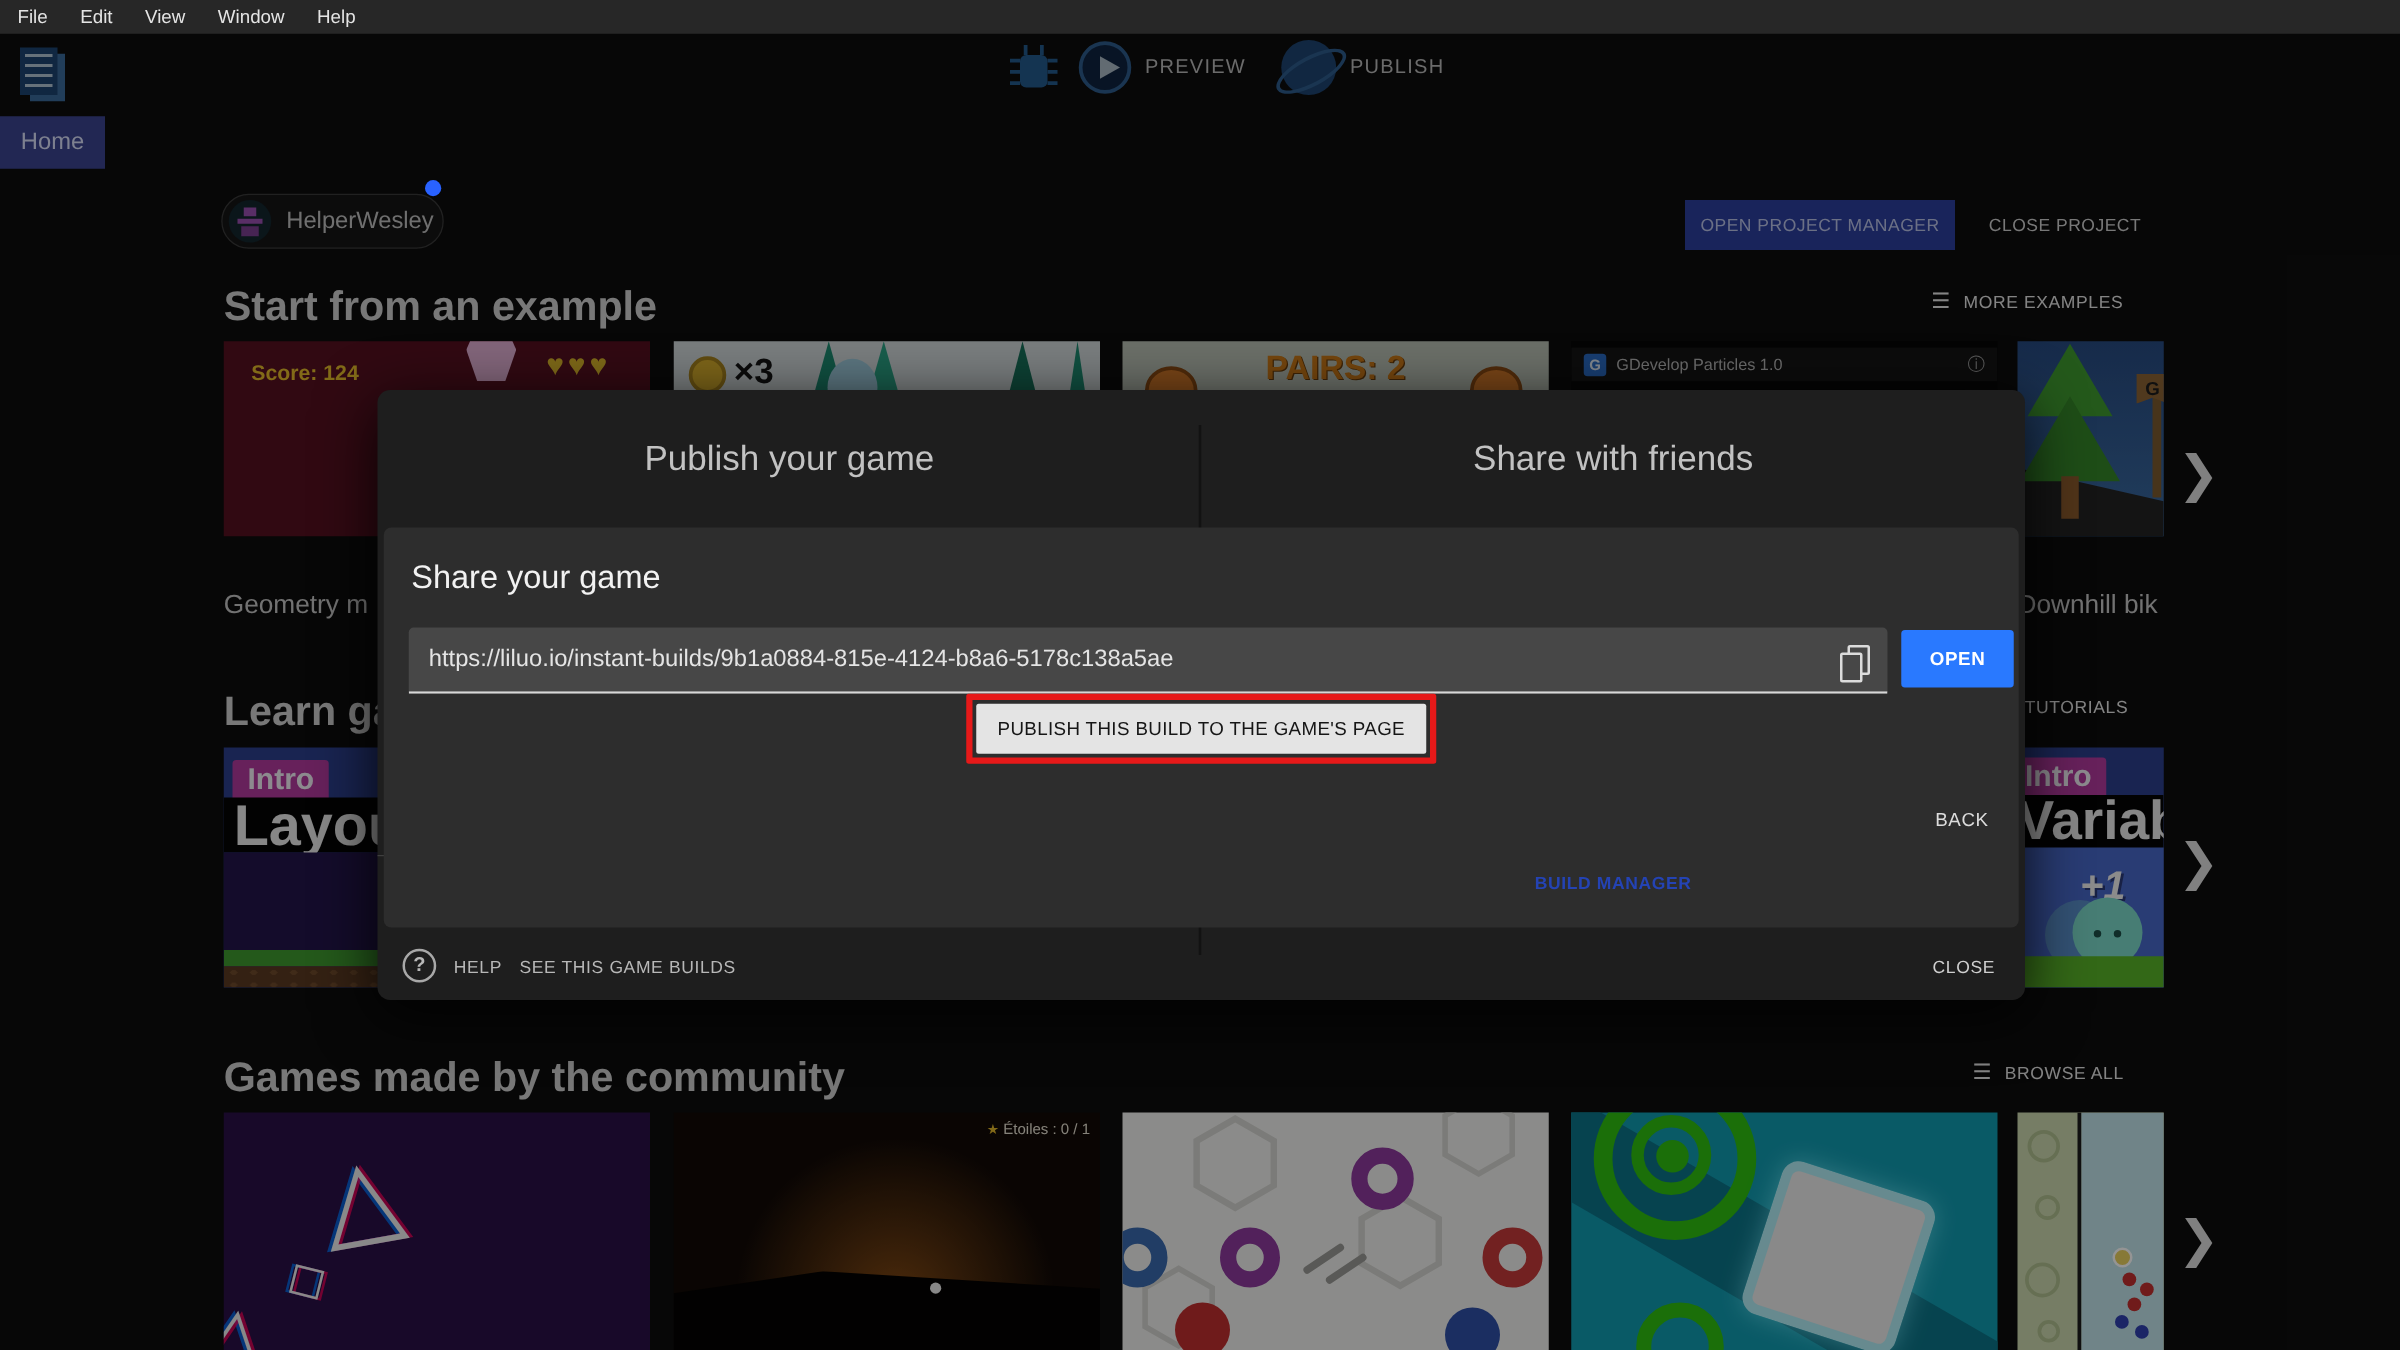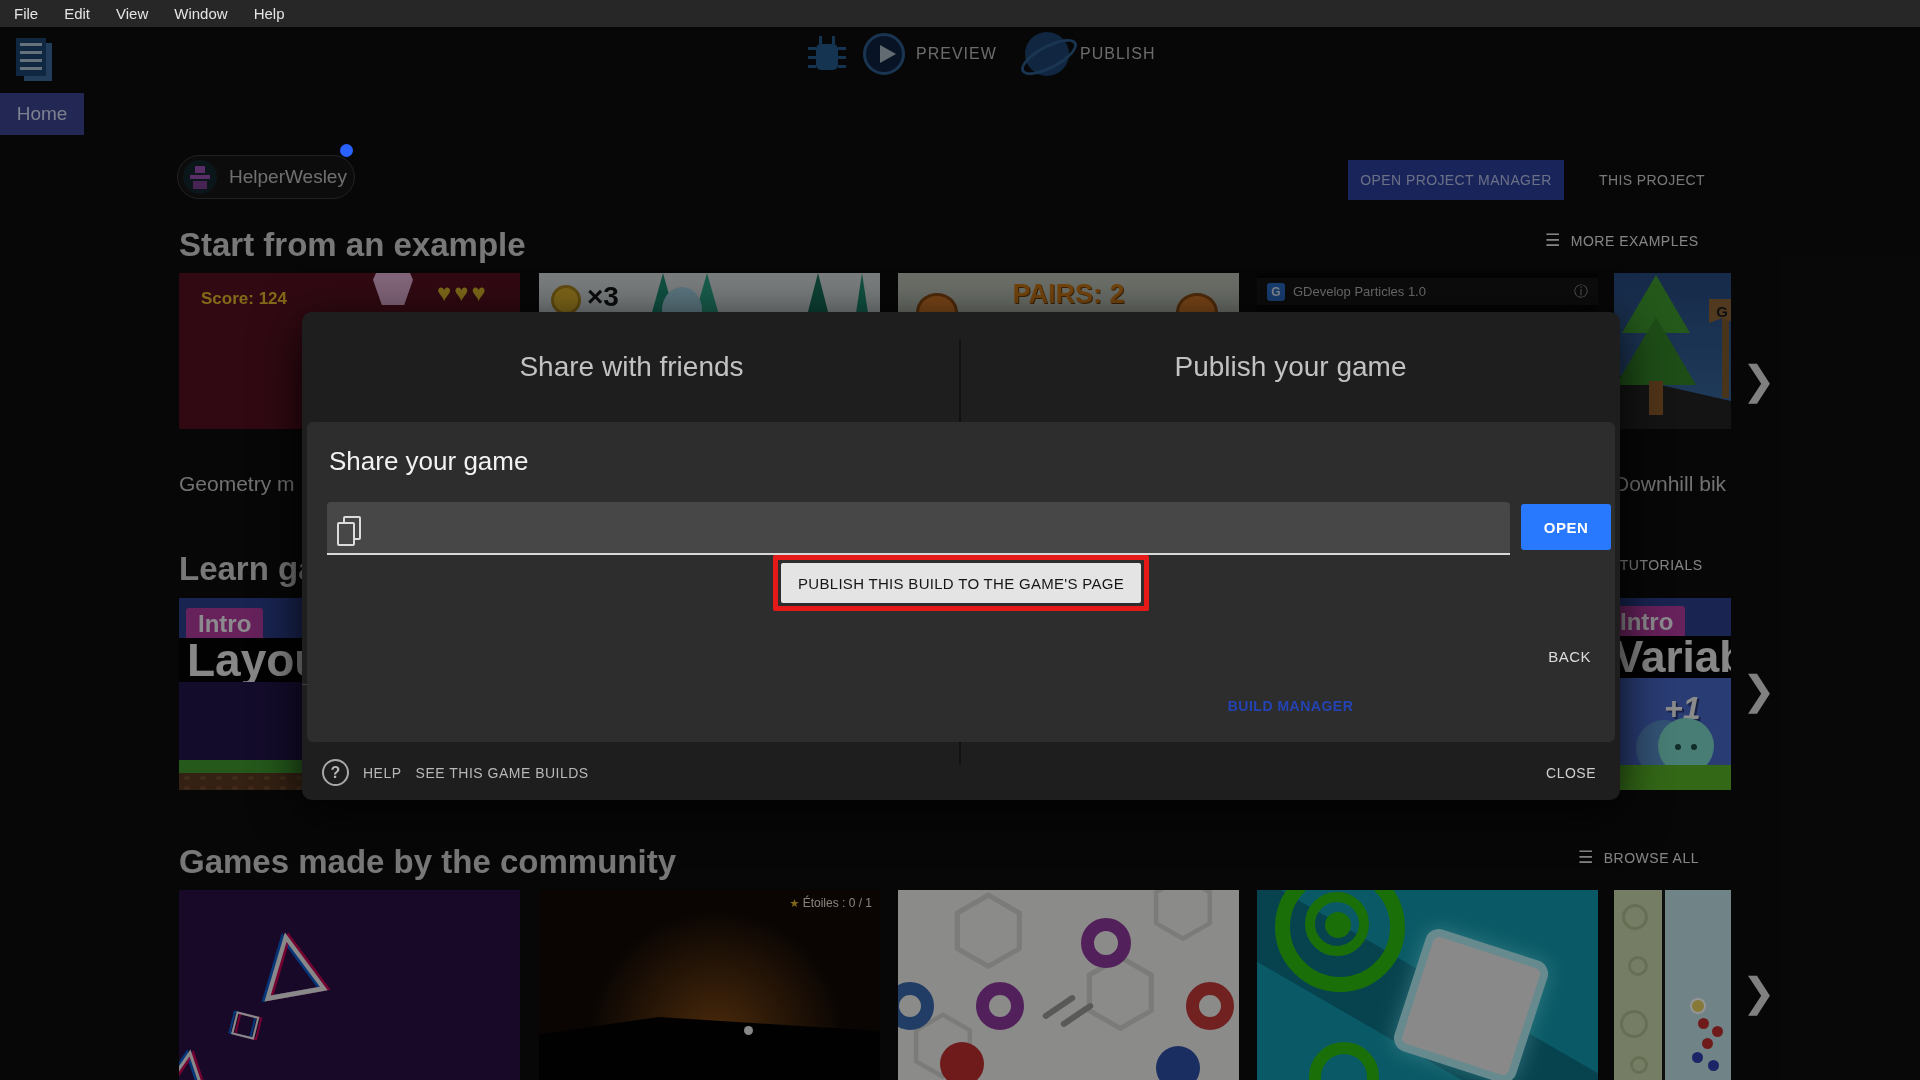--- a/index.html
+++ b/index.html
@@ -226,21 +226,21 @@
     <div class="avatar">
       <div class="av-head"></div>
       <div class="av-arms"></div>
       <div class="av-body"></div>
     </div>
     <span class="user-name">HelperWesley</span>
   </div>
   <div class="abs notif-dot"></div>
 
   <div class="abs btn-open-pm">OPEN PROJECT MANAGER</div>
-  <div class="abs btn-close-project">THIS PROJECT</div>
+  <div class="abs btn-close-project">CLOSE PROJECT</div>
 
   <div class="abs section-title" style="left:179px; top:226px;">Start from an example</div>
   <div class="abs section-action" style="left:1545px; top:232px;">
     <span class="list-ic">☰</span>
     <span>MORE EXAMPLES</span>
   </div>
 
   <div class="card c-geom" style="left:179px; top:273px; width:341px; height:156px;">
     <div class="abs score" style="left:22px; top:16px;">Score: 124</div>
     <div class="pent"></div>
@@ -364,30 +364,31 @@
     <div class="dotc" style="left:88px; top:148px; width:11px; height:11px; background:#c23030;"></div>
     <div class="dotc" style="left:78px; top:162px; width:11px; height:11px; background:#3040b0;"></div>
     <div class="dotc" style="left:94px; top:170px; width:11px; height:11px; background:#3040b0;"></div>
   </div>
   <div class="abs chevron" style="left:1742px; top:972px;">❯</div>
 
   <div class="overlay"></div>
 
   <div class="dialog">
     <div class="dlg-tabs">
+      <div class="dlg-tab">Publish your game</div>
       <div class="dlg-tab">Share with friends</div>
-      <div class="dlg-tab">Publish your game</div>
     </div>
     <div class="dlg-vdiv"></div>
     <div class="dlg-hline"></div>
     <div class="dlg-indicator"></div>
 
     <div class="panel">
       <div class="panel-title">Share your game</div>
       <div class="url-field">
+        <div class="url-text">https://liluo.io/instant-builds/9b1a0884-815e-4124-b8a6-5178c138a5ae</div>
         <div class="copy-ic"></div>
       </div>
       <div class="btn-open">OPEN</div>
       <div class="annotated">
         <div class="btn-publish-build">PUBLISH THIS BUILD TO THE GAME'S PAGE</div>
       </div>
       <div class="btn-back">BACK</div>
     </div>
 
     <div class="build-manually">BUILD MANAGER</div>

